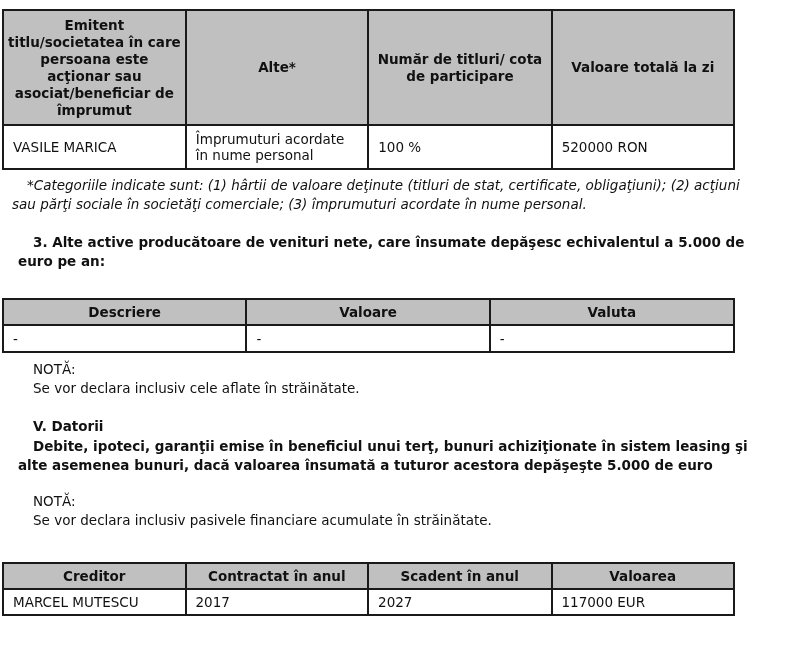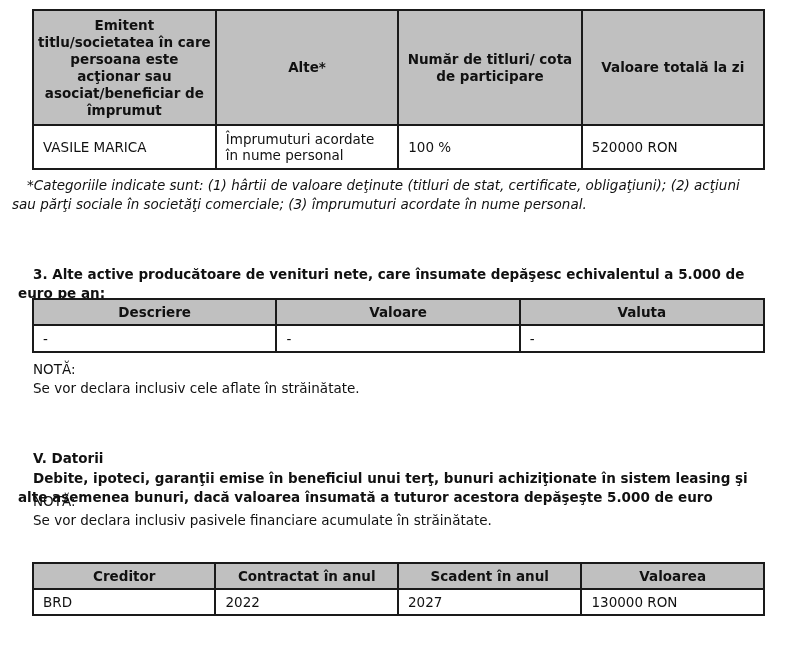--- a/index.html
+++ b/index.html
@@ -1,38 +1,38 @@
 <!DOCTYPE html>
 <html><head>
   <meta charset="utf-8">
   <style>
     html, body { margin: 0; padding: 0; background: #ffffff; }
     body {
       width: 800px; height: 668px; overflow: hidden; position: relative;
       font-family: "DejaVu Sans", sans-serif; color: #111;
     }
-    table { border-collapse: collapse; position: absolute; left: 32px; }
+    table { border-collapse: collapse; position: absolute; left: 2px; }
     th, td { border: 2px solid #1a1a1a; }
     th {
       background: #c0c0c0; font-weight: bold; font-size: 13.5px;
       text-align: center; line-height: 17px; padding: 0 4px;
     }
     td { font-size: 13.5px; padding: 0 9px; text-align: left; line-height: 16px; }
     .t1 { top: 9px; width: 733px; }
     .t1 th { height: 113px; }
     .t1 td { height: 42px; }
     .t2 { top: 298px; width: 733px; border-radius: 21px; }
     .t2 th { height: 24px; }
     .t2 td { height: 25px; }
     .t3 { top: 562px; width: 733px; }
     .t3 th { height: 24px; }
     .t3 td { height: 24px; }
     .txt { position: absolute; font-size: 13.5px; line-height: 19px; }
     .italic { font-style: italic; }
-    .bold { font-weight: bold; margin-top: 32px; }
+    .bold { font-weight: bold; }
   </style>
 </head>
 <body>
 
 <table class="t1">
   <colgroup>
       <col style="width:183px">
       <col style="width:183px">
       <col style="width:184px">
       <col style="width:183px">
@@ -100,19 +100,19 @@
   <thead>
     <tr>
       <th>Creditor</th>
       <th>Contractat în anul</th>
       <th>Scadent în anul</th>
       <th>Valoarea</th>
     </tr>
   </thead>
   <tbody>
     <tr>
-      <td>BRD</td>
-      <td>2022</td>
+      <td>MARCEL MUTESCU</td>
+      <td>2017</td>
       <td>2027</td>
-      <td>130000 RON</td>
+      <td>117000 EUR</td>
     </tr>
   </tbody>
 </table>
 
 </body></html>

